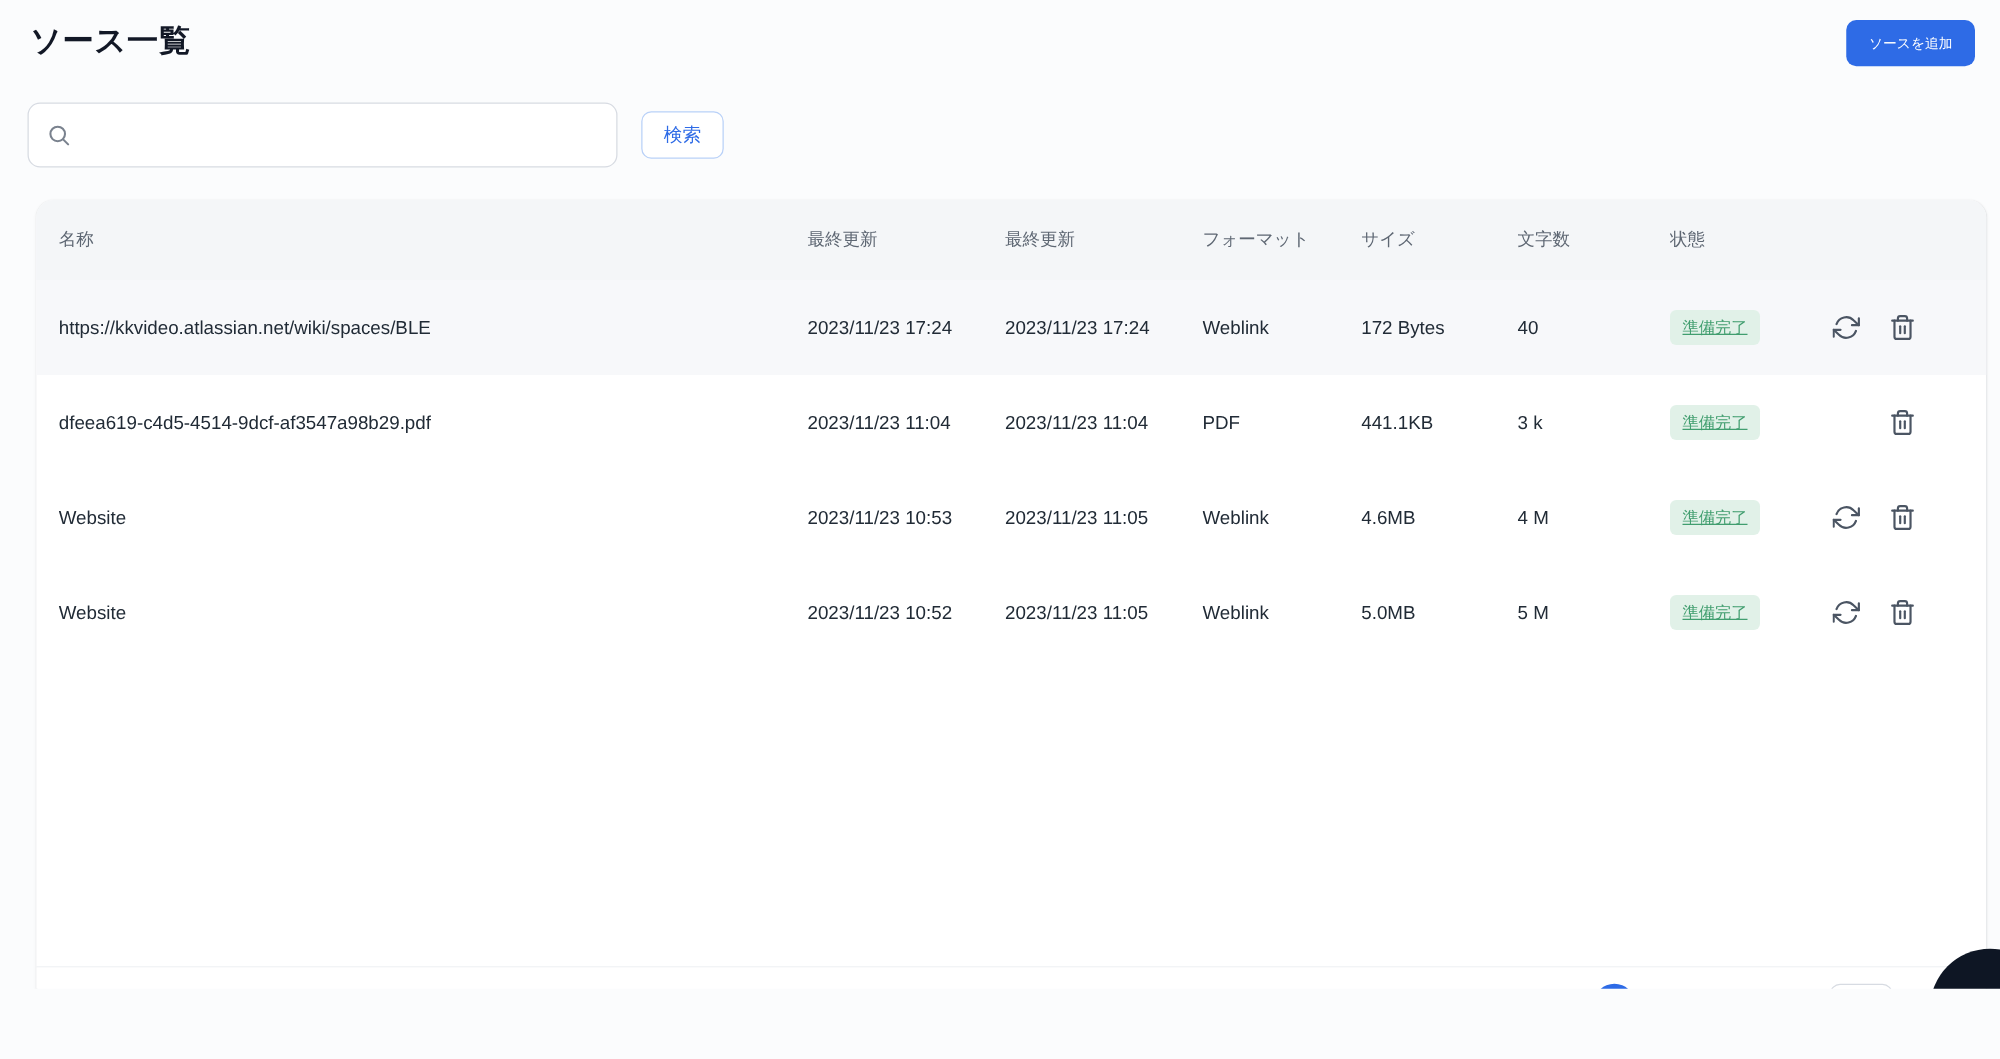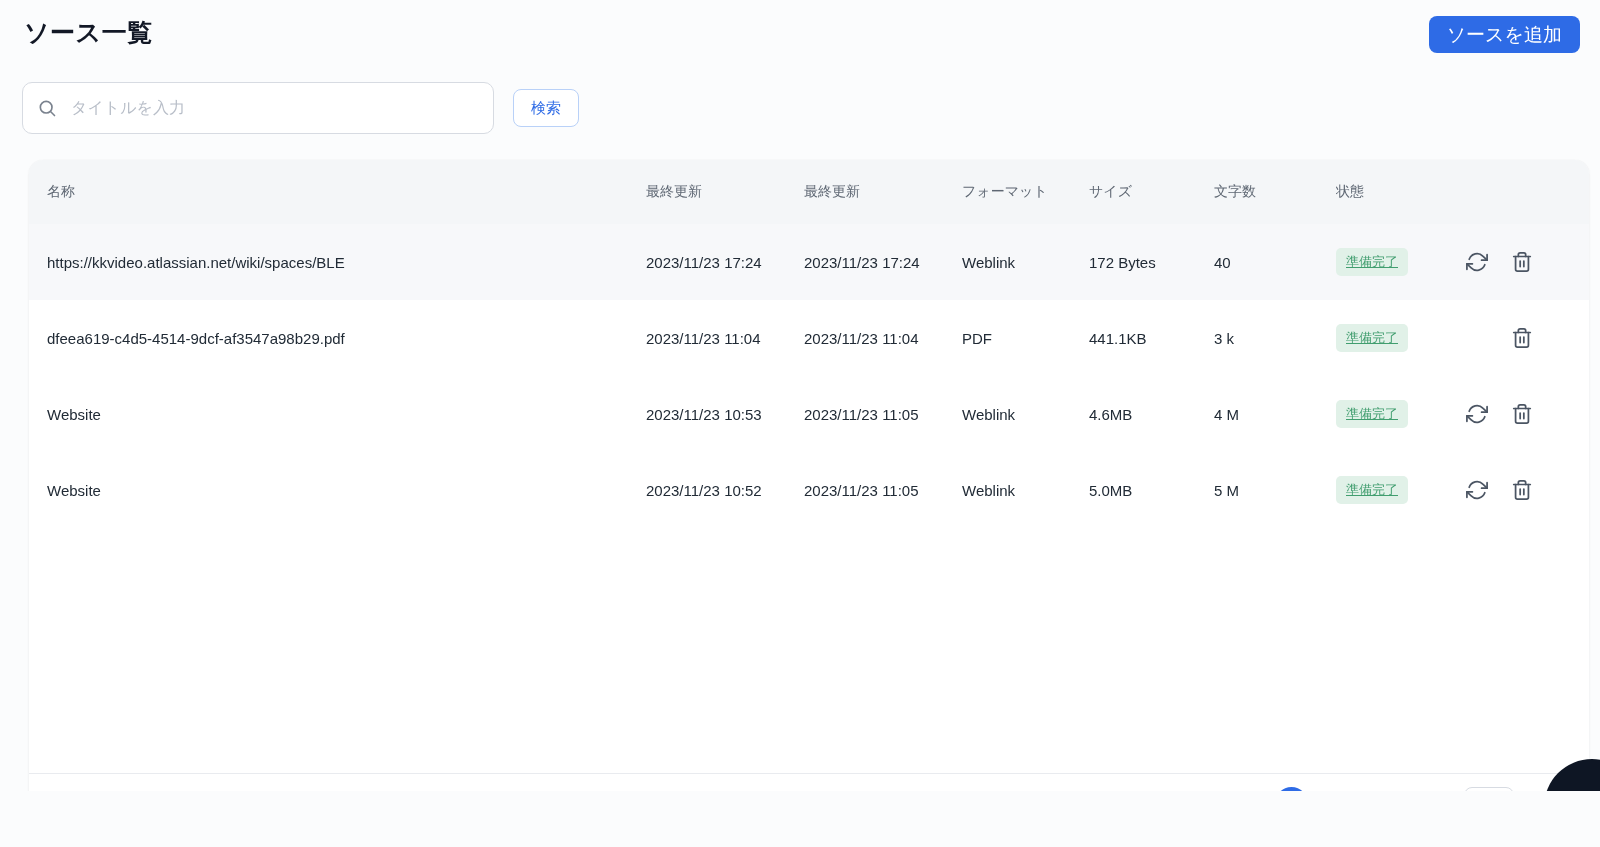--- a/index.html
+++ b/index.html
@@ -7,21 +7,21 @@
     font-family:"Liberation Sans","DejaVu Sans",sans-serif;
     background:#fbfcfd;
     color:#212b36;
   }
   .page{position:relative;width:1600px;height:791px;overflow:hidden;background:#fbfcfd;}
 
   
   .page-title{position:absolute;left:24px;top:16px;margin:0;font-size:25px;font-weight:700;color:#121826;letter-spacing:.5px;}
   .add-btn{
     position:absolute;right:20px;top:16px;height:37px;padding:0 18px;
-    background:#2e6be6;color:#fff;font-size:19px;border:none;border-radius:8px;
+    background:#2e6be6;color:#fff;font-size:11px;border:none;border-radius:8px;
     font-family:inherit;cursor:pointer;
   }
 
   
   .search-box{
     position:absolute;left:22px;top:82px;width:472px;height:52px;
     background:#fff;border:1px solid #d7dbe2;border-radius:10px;
     display:flex;align-items:center;box-sizing:border-box;padding:0 14px;
   }
   .search-box svg{flex:0 0 auto;margin-right:12px;}
@@ -94,21 +94,20 @@
 <div class="page">
 
   <h1 class="page-title">ソース一覧</h1>
   <button class="add-btn">ソースを追加</button>
 
   <div class="search-box">
     <svg width="20" height="20" viewBox="0 0 24 24" fill="none" stroke="#7a828e" stroke-width="2" stroke-linecap="round" stroke-linejoin="round">
         <circle cx="11" cy="11" r="7"></circle>
         <line x1="21" y1="21" x2="16.2" y2="16.2"></line>
       </svg>
-    <input type="text" value="" placeholder="タイトルを入力" style="">
   </div>
   <button class="search-btn">検索</button>
 
   <div class="panel">
 
     <div class="thead tgrid">
       <div class="cell">名称</div>
       <div class="cell">最終更新</div>
       <div class="cell">最終更新</div>
       <div class="cell">フォーマット</div>

